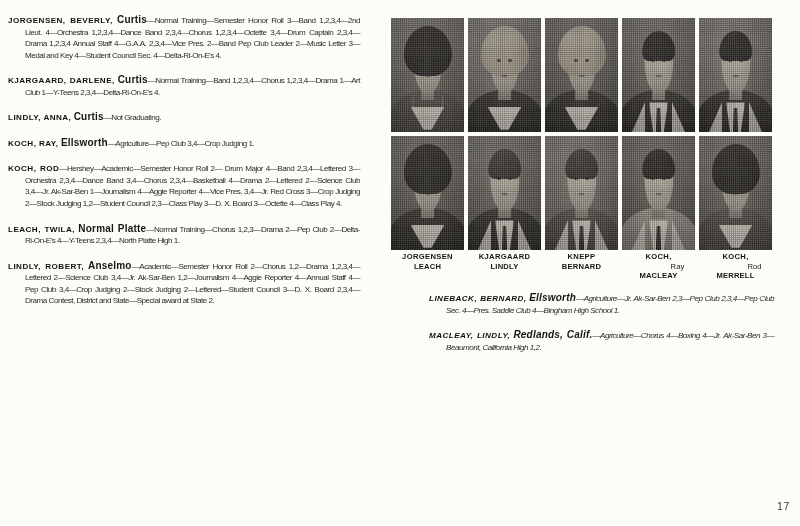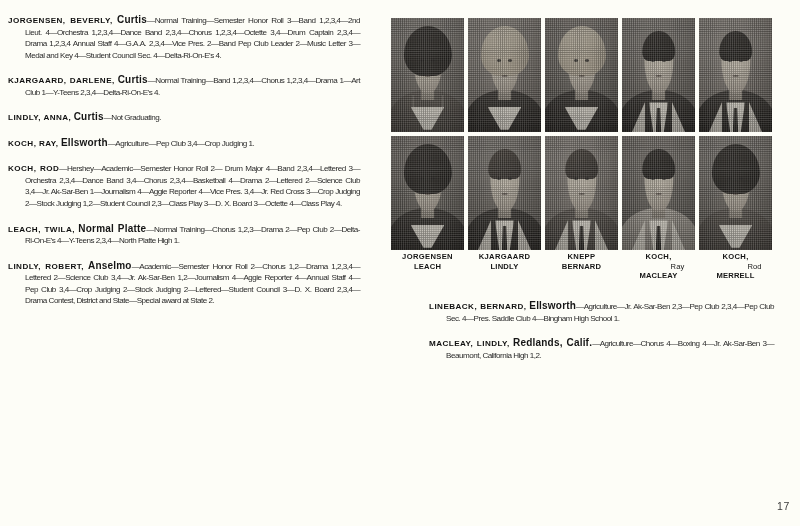--- a/index.html
+++ b/index.html
@@ -20,22 +20,23 @@
   
   .col-left {
     position: absolute;
     left: 8px;
     top: 14px;
     width: 352px;
   }
   .col-right {
     position: absolute;
     left: 429px;
-    top: 300px;
+    top: 292px;
     width: 345px;
+    font-style: italic;
   }
 
   .entry {
     margin: 0 0 13px 0;
     font-size: 8.1px;
     line-height: 11.55px;
     text-align: justify;
     text-justify: inter-word;
     letter-spacing: 0.15px;
     color: #2a2a2a;

